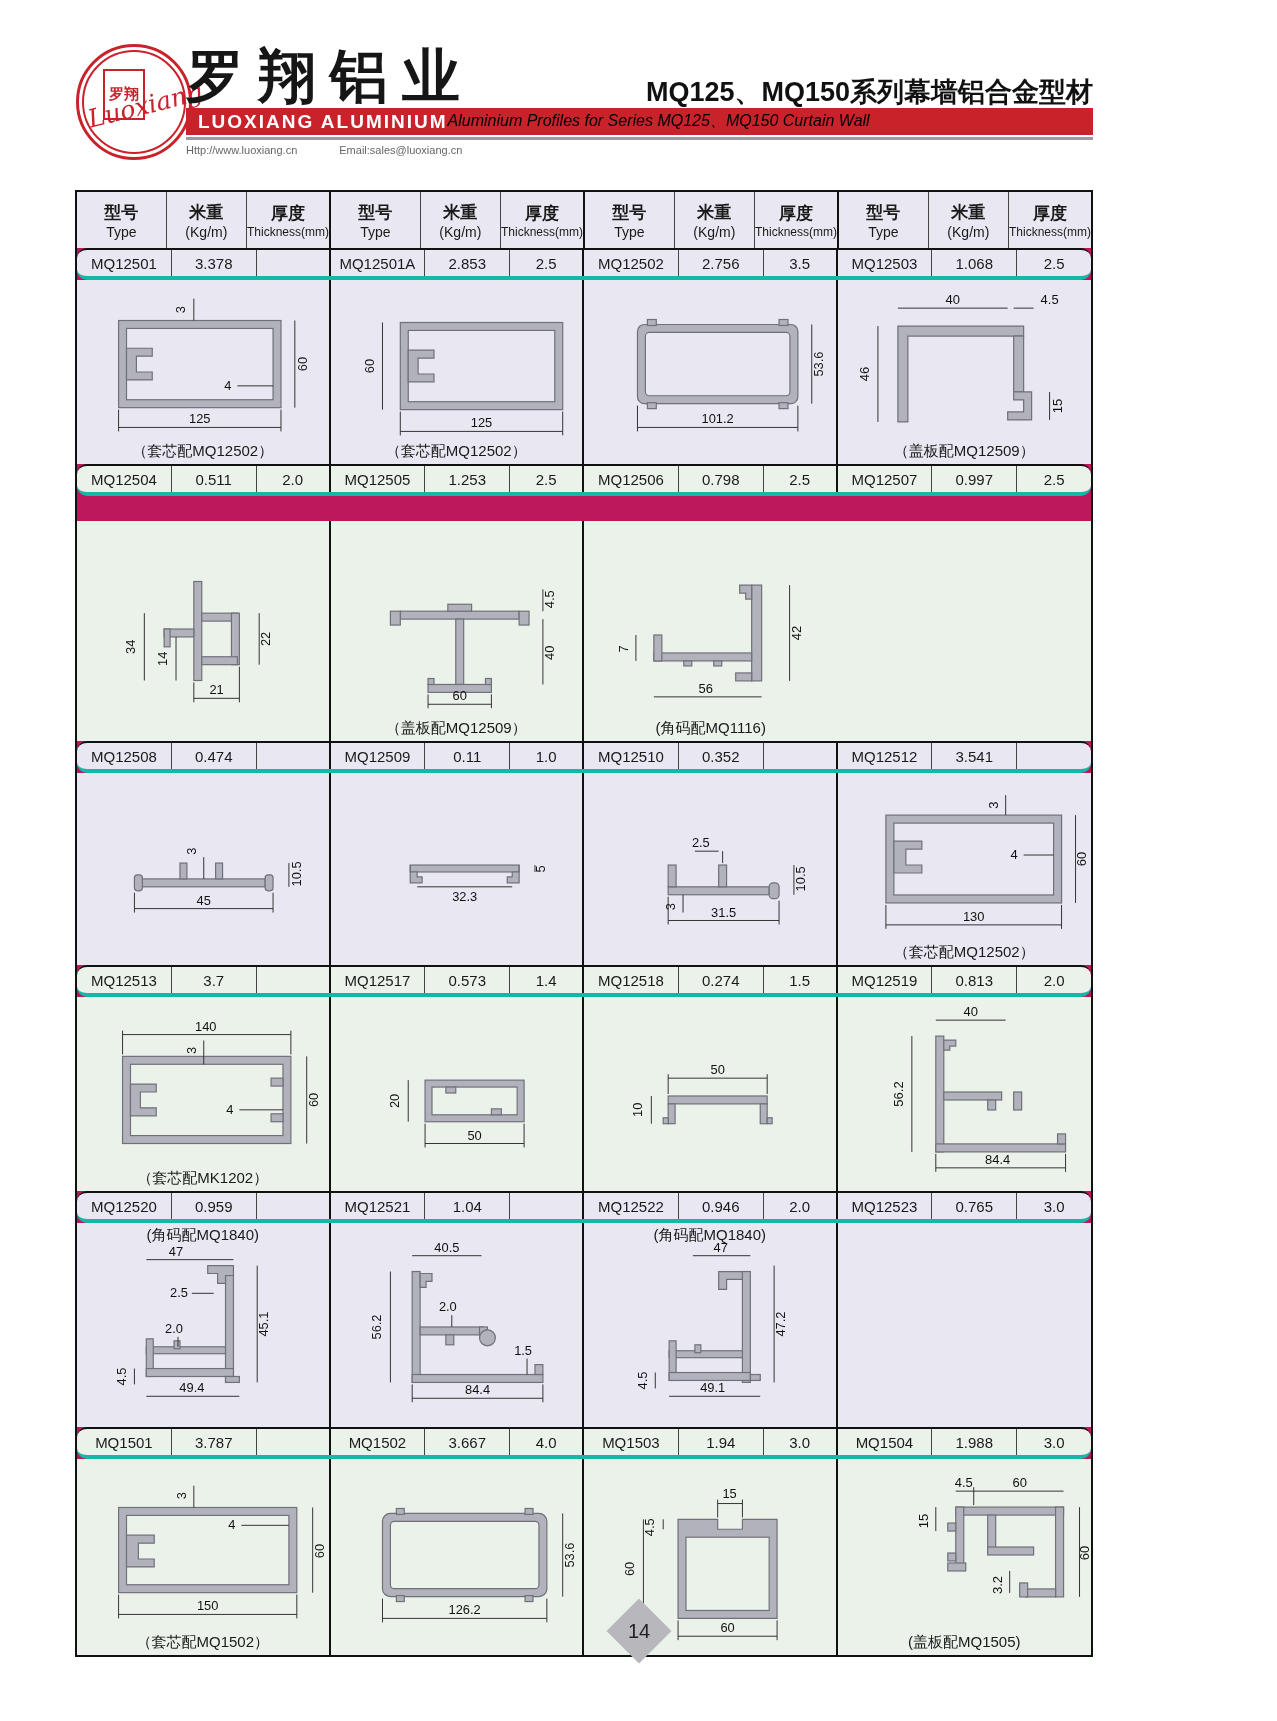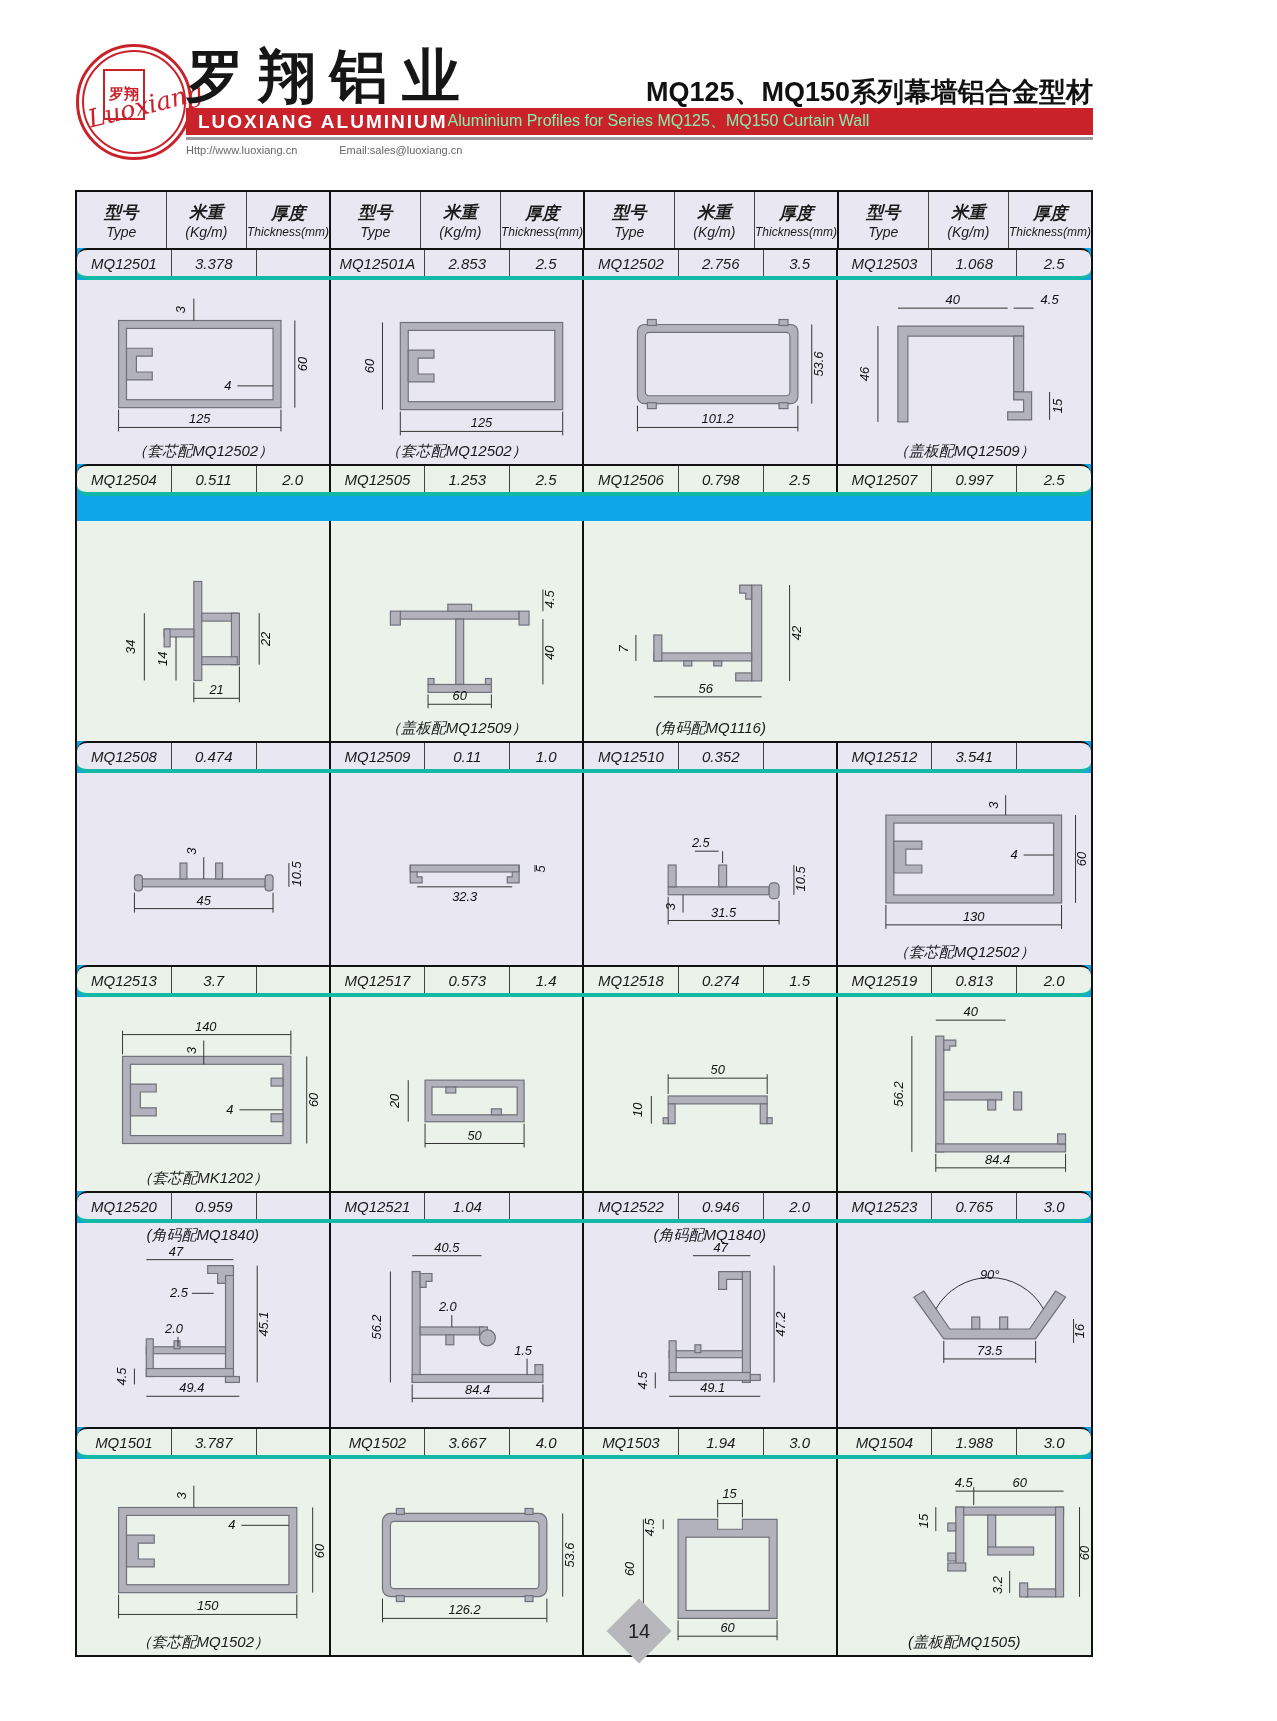--- a/index.html
+++ b/index.html
@@ -8,27 +8,27 @@
 
   
   .logo{position:absolute;left:76px;top:44px;width:116px;height:116px;border:3px solid #c9222b;border-radius:50%;box-sizing:border-box;}
   .logo .inner-ring{position:absolute;inset:3px;border:2px solid #c9222b;border-radius:50%;}
   .logo .logo-zh{position:absolute;left:24px;top:22px;border:2px solid #c9222b;color:#c9222b;font-size:15px;font-weight:bold;padding:14px 4px;background:#fff;}
   .logo .logo-script{position:absolute;left:8px;top:46px;width:100px;color:#c9222b;font-family:"DejaVu Serif",serif;font-style:italic;font-size:25px;transform:rotate(-14deg);}
   .brand-zh{position:absolute;left:186px;top:38px;font-size:58px;font-weight:bold;letter-spacing:14px;color:#161616;}
   .title-zh{position:absolute;left:560px;top:74px;width:533px;text-align:right;font-size:27px;font-weight:bold;color:#111;}
   .red-bar{position:absolute;left:186px;top:108px;width:907px;height:27px;background:#c9222b;display:flex;align-items:center;justify-content:flex-start;}
   .red-bar .brand-en{color:#fff;font-weight:bold;font-size:19px;letter-spacing:2px;padding-left:12px;}
-  .red-bar .title-en{color:#86efac;font-size:16px;padding-right:12px;}
+  .red-bar .title-en{color:#000000;font-size:16px;padding-right:12px;font-style:italic;}
   .gray-rule{position:absolute;left:186px;top:137px;width:907px;height:3px;background:#9b9ba3;}
   .url-line{position:absolute;left:186px;top:144px;font-size:11px;color:#666;}
   .url-line span{margin-right:42px;}
 
   
-  .tbl{position:absolute;left:75px;top:190px;width:1018px;border:2px solid #111;box-sizing:border-box;background:#0ea5e9;font-style:italic;}
+  .tbl{position:absolute;left:75px;top:190px;width:1018px;border:2px solid #111;box-sizing:border-box;background:#be185d;}
   .thead,.strip{display:grid;grid-template-columns:repeat(4, 95fr 85fr 74fr);}
   .drow{display:grid;grid-template-columns:repeat(4,1fr);}
   .hcell{height:56px;display:flex;flex-direction:column;align-items:center;justify-content:center;border-right:1px solid #444;box-sizing:border-box;}
   .hcell .zh{font-size:17px;font-weight:bold;}
   .hcell .en{font-size:14px;}
   .hcell .en.small{font-size:12px;}
   .scell{height:26px;display:flex;align-items:center;justify-content:center;font-size:15px;border-right:1px solid #444;box-sizing:border-box;}
   .ge{border-right:2px solid #111 !important;}
   .last{border-right:none !important;}
   .strip{border-top:2px solid #111;border-bottom:4px solid #14b8a6;border-radius:10px;}
@@ -648,42 +648,20 @@
           </g>
           <g>
             <text class="dim" x="138" y="16" text-anchor="middle">47</text>
             <text class="dim" transform="rotate(-90 203 89)" x="203" y="89" text-anchor="middle">47.2</text>
             <text class="dim" transform="rotate(-90 64 146)" x="64" y="146" text-anchor="middle">4.5</text>
             <text class="dim" x="130" y="158" text-anchor="middle">49.1</text>
           </g>
         </svg>
         <div class="cap cap-top">(角码配MQ1840)</div>
       </div>
-      <div class="dcell last">
-        <svg class="dwg" viewBox="0 0 254 180">
-          <g>
-            <path class="pf" d="M86,56 L112,94 L192,94 L218,56 L228,62 L198,104 L106,104 L76,62 Z"></path>
-            <rect class="pf" x="134" y="82" width="8" height="12"></rect>
-              <rect class="pf" x="162" y="82" width="8" height="12"></rect>
-          </g>
-          <g class="dl">
-            <path d="M98,74 A62,62 0 0 1 206,74"></path>
-            <line x1="106" y1="124" x2="198" y2="124"></line>
-              <line x1="106" y1="106" x2="106" y2="128"></line>
-              <line x1="198" y1="106" x2="198" y2="128"></line>
-            <line x1="236" y1="84" x2="236" y2="108"></line>
-          </g>
-          <g>
-            <text class="dim" x="152" y="44" text-anchor="middle">90°</text>
-            <text class="dim" x="152" y="120" text-anchor="middle">73.5</text>
-            <text class="dim" transform="rotate(-90 247 96)" x="247" y="96" text-anchor="middle">16</text>
-          </g>
-        </svg>
-        <div class="cap"></div>
-      </div>
     </div>
 
     <div class="strip bg2">
       <div class="scell">MQ1501</div>
       <div class="scell">3.787</div>
       <div class="scell ge"></div>
       <div class="scell">MQ1502</div>
       <div class="scell">3.667</div>
       <div class="scell ge">4.0</div>
       <div class="scell">MQ1503</div>

